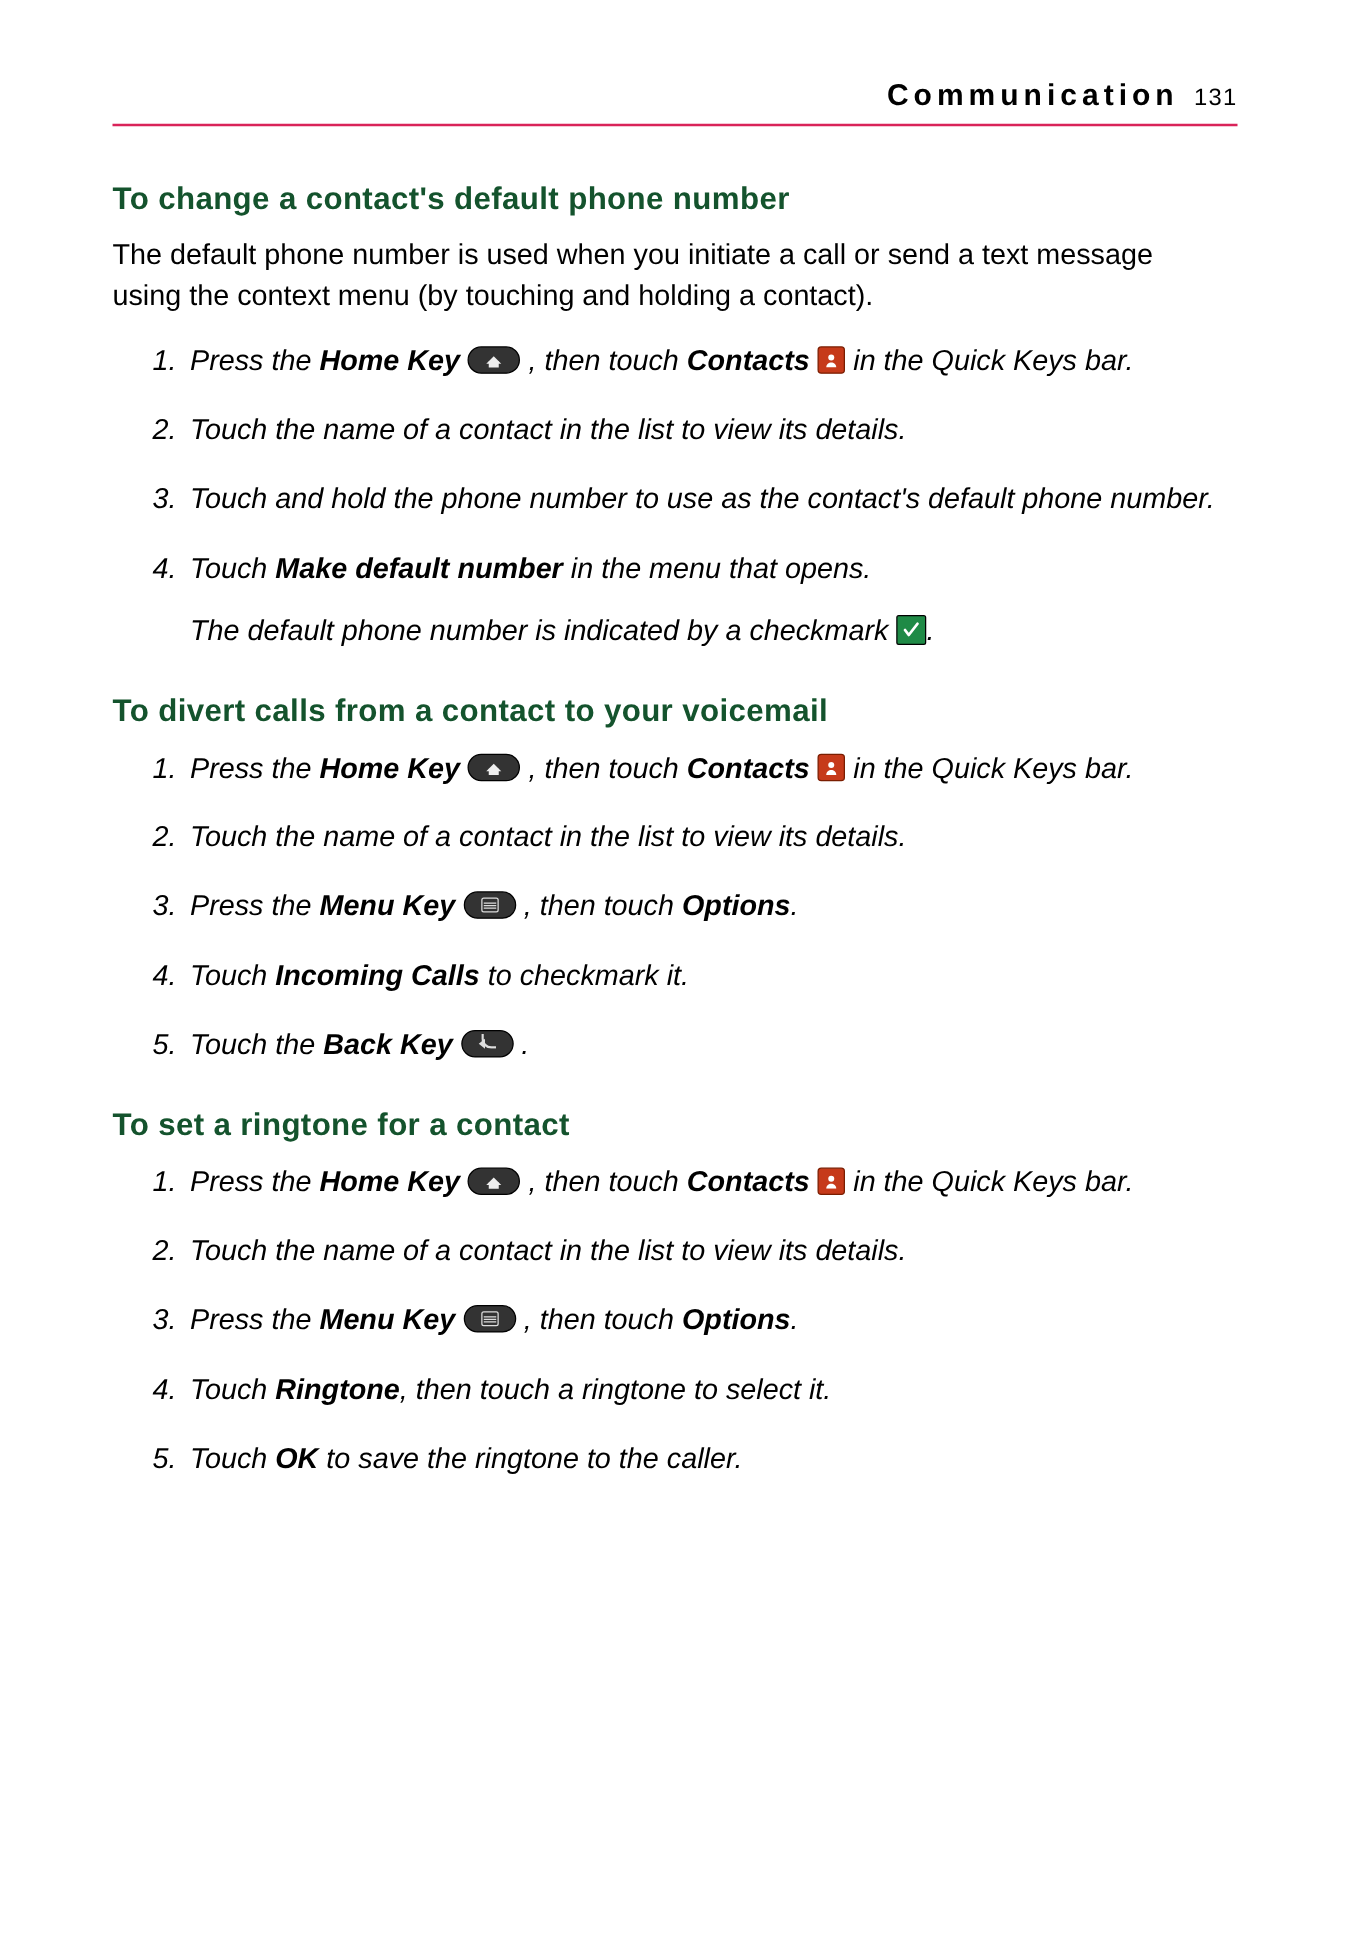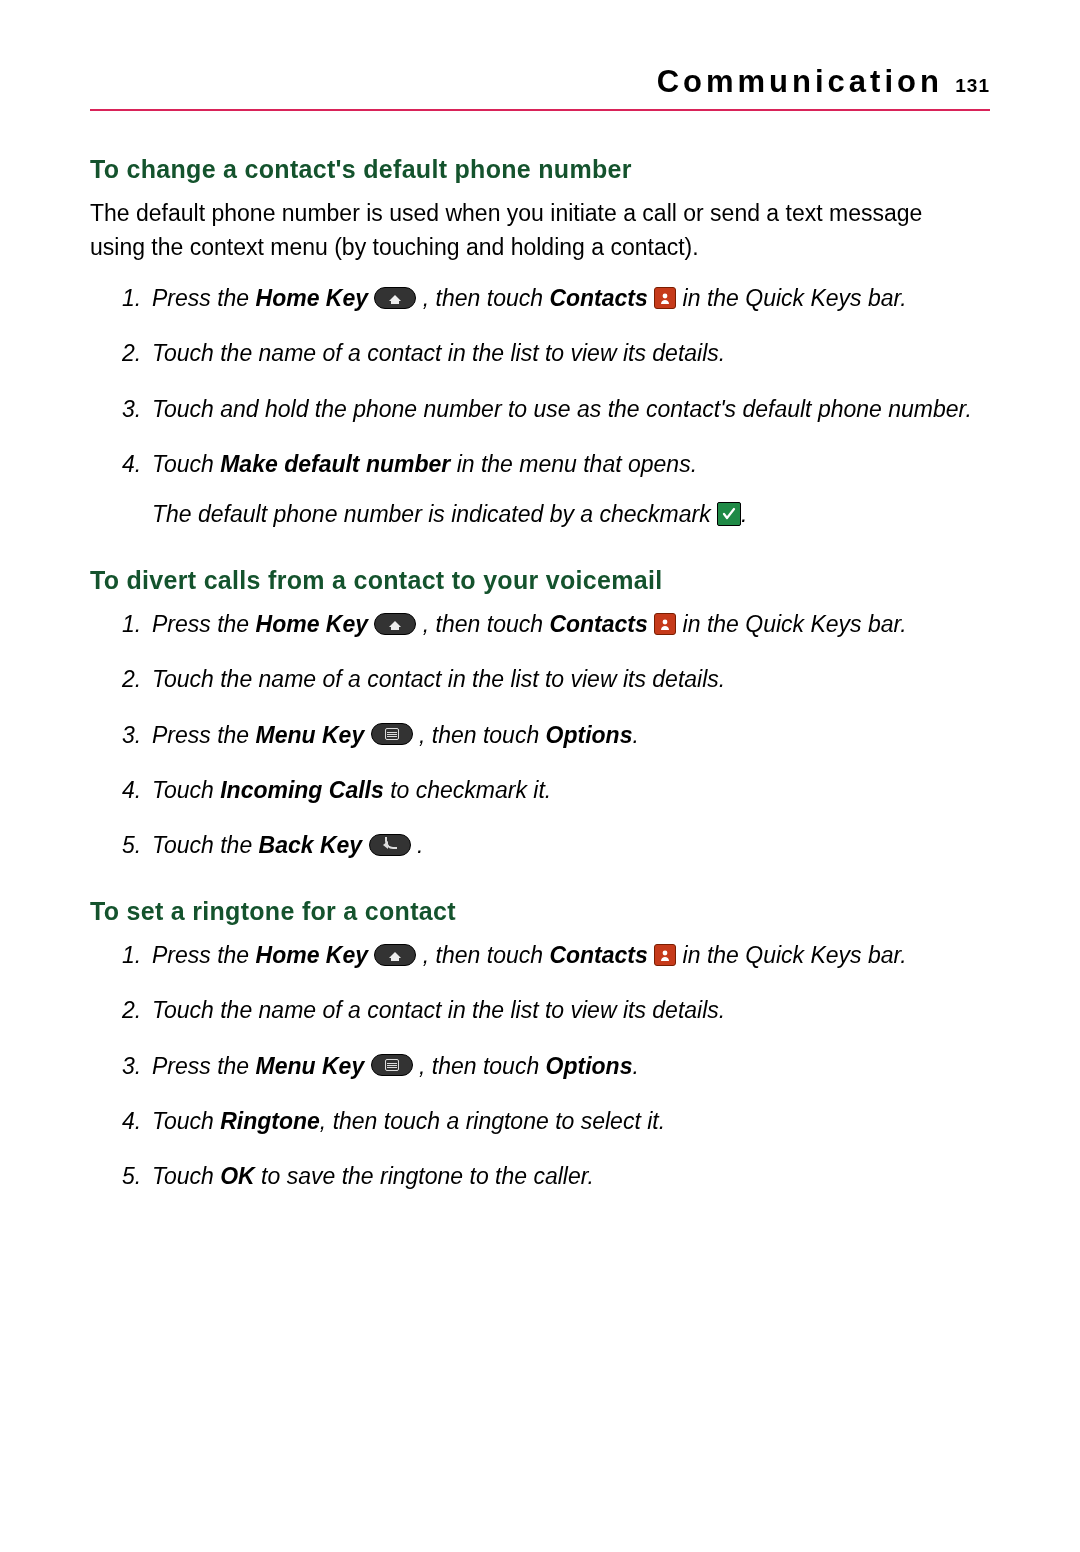--- a/index.html
+++ b/index.html
@@ -16,27 +16,26 @@
   }
   .header {
     text-align: right;
     border-bottom: 2px solid #d92359;
     padding-bottom: 4px;
     margin-bottom: 40px;
   }
   .header .title {
     font-weight: bold;
     letter-spacing: 4px;
-    font-size: 31px;
+    font-size: 24px;
   }
   .header .pnum {
     font-size: 19px;
     margin-left: 6px;
     letter-spacing: 1px;
-    font-weight: bold;
   }
   h2.section {
     color: #14532d;
     font-weight: 550;
     font-size: 25px;
     margin: 30px 0 10px 0;
     letter-spacing: 0.3px;
   }
   p.intro { margin: 6px 17px 18px 0; }
   ol { list-style: none; margin: 0 0 0 42px; padding: 0; font-style: italic; }

